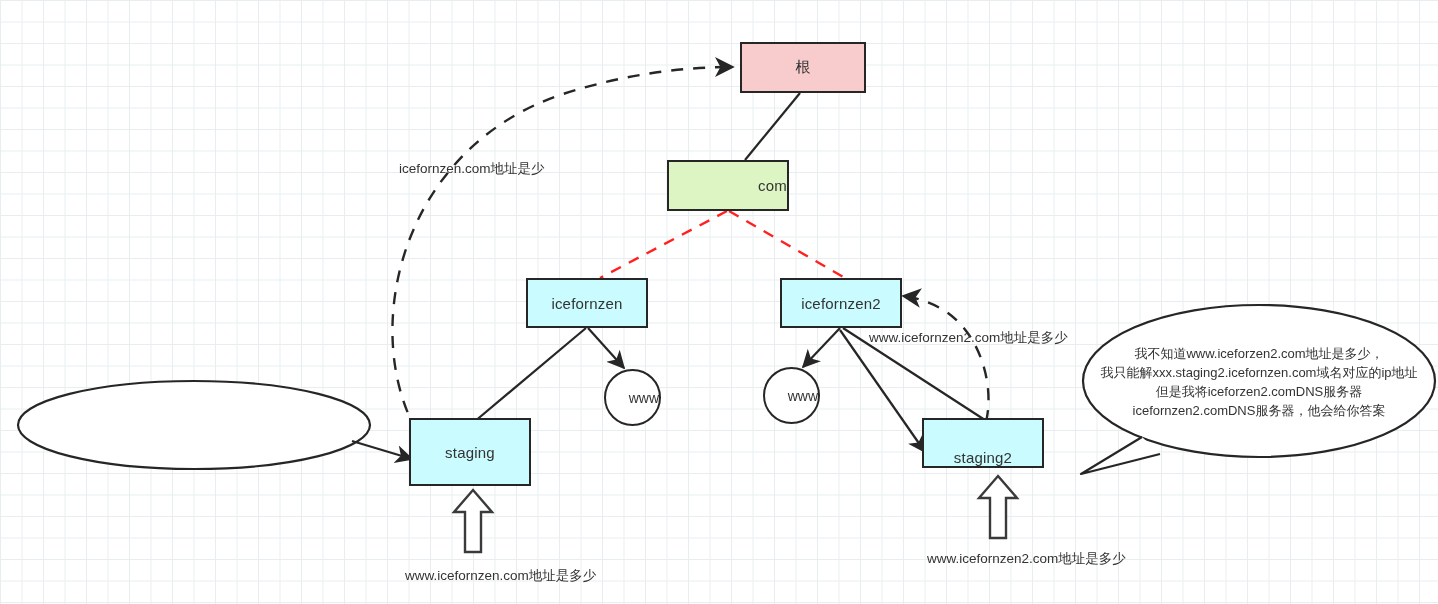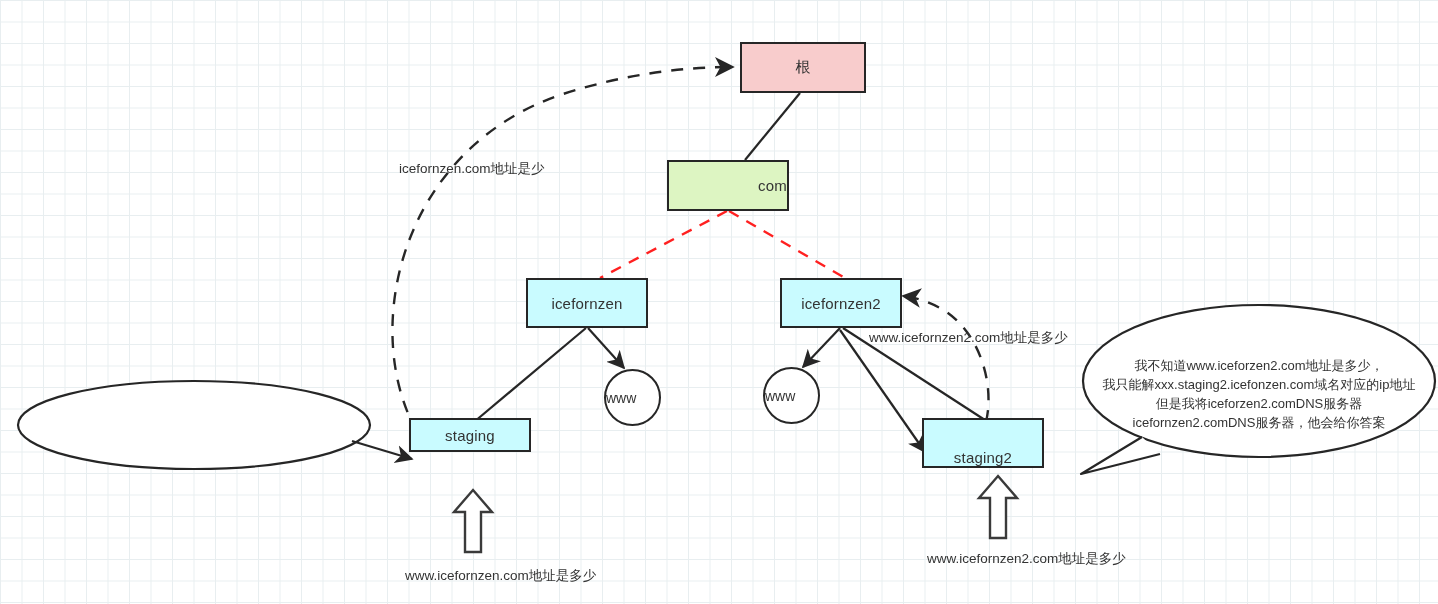--- a/index.html
+++ b/index.html
@@ -40,21 +40,21 @@
   .node.com       { background: #ddf5c2; }
   .node.cyan      { background: #c9fbff; }
   .circle-node {
     position: absolute;
     box-sizing: border-box;
     border: 2.5px solid #262626;
     border-radius: 50%;
     background: #ffffff;
     display: flex;
     align-items: center;
-    justify-content: flex-start;
+    justify-content: flex-end;
     color: #333333;
     font-size: 14px;
   }
   .edge-label {
     position: absolute;
     color: #333333;
     font-size: 13.5px;
     white-space: nowrap;
   }
   .bubble-text {
@@ -124,21 +124,21 @@
   </div>
 
   <div class="node cyan" style="left:526px; top:278px; width:122px; height:50px;">
     <span>icefornzen</span>
   </div>
 
   <div class="node cyan" style="left:780px; top:278px; width:122px; height:50px;">
     <span>icefornzen2</span>
   </div>
 
-  <div class="node cyan" style="left:409px; top:418px; width:122px; height:34px;">
+  <div class="node cyan" style="left:409px; top:418px; width:122px; height:68px;">
     <span>staging</span>
   </div>
 
   <div class="node cyan" style="left:922px; top:418px; width:122px; height:50px;align-items:flex-end;">
     <span>staging2</span>
   </div>
 
   <div class="circle-node" style="left:604px; top:369px; width:57px; height:57px;">
     <span>www</span>
   </div>
@@ -149,20 +149,20 @@
 
   <div class="edge-label" style="left:399px; top:160px;">icefornzen.com地址是少</div>
 
   <div class="edge-label" style="left:869px; top:329px;">www.icefornzen2.com地址是多少</div>
 
   <div class="edge-label" style="left:405px; top:567px;">www.icefornzen.com地址是多少</div>
 
   <div class="edge-label" style="left:927px; top:550px;">www.icefornzen2.com地址是多少</div>
 
 
-  <div class="bubble-text" style="left:1089px; top:356px; width:340px;">
+  <div class="bubble-text" style="left:1089px; top:344px; width:340px;">
     <div>我不知道www.iceforzen2.com地址是多少，</div>
-    <div>我只能解xxx.staging2.icefonzen.com域名对应的ip地址</div>
+    <div>我只能解xxx.staging2.icefornzen.com域名对应的ip地址</div>
     <div>但是我将iceforzen2.comDNS服务器</div>
     <div>icefornzen2.comDNS服务器，他会给你答案</div>
   </div>
 
 </div>
 
 </body></html>

